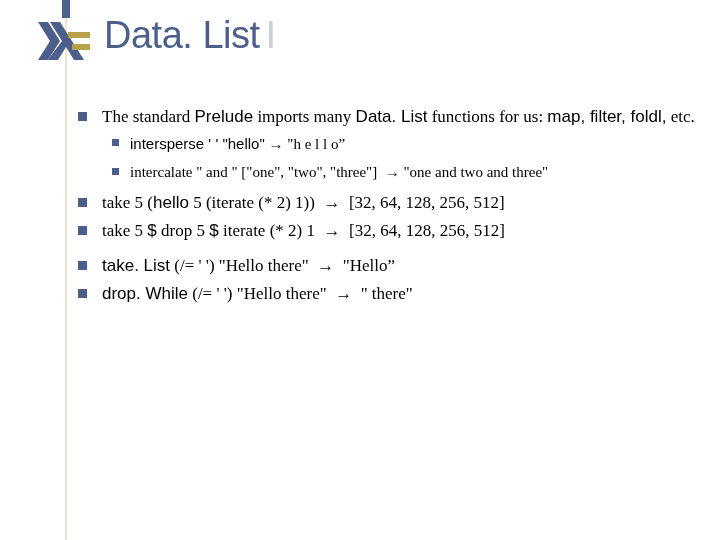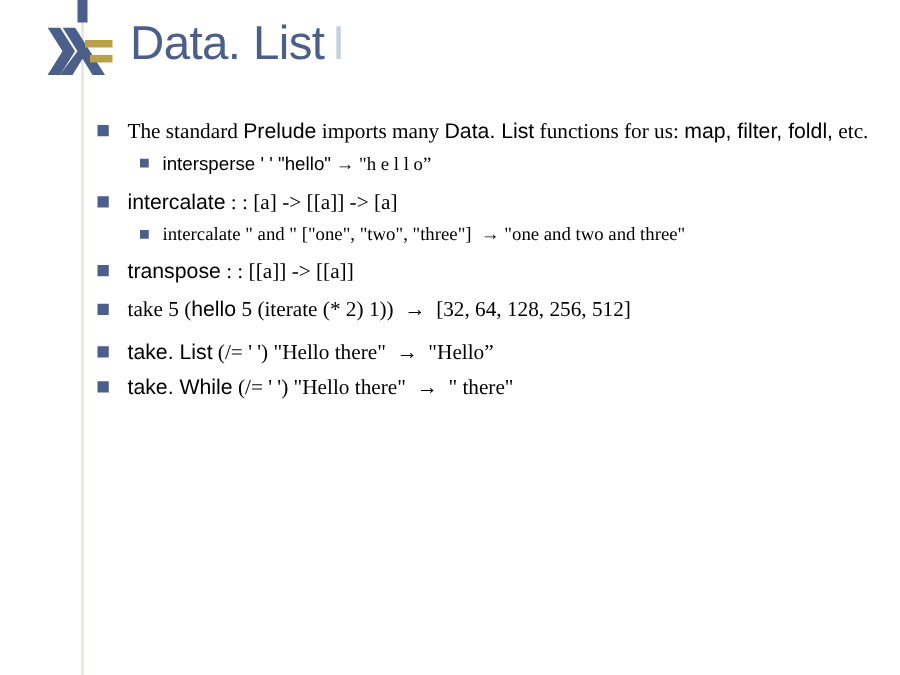--- a/index.html
+++ b/index.html
@@ -46,21 +46,21 @@
     font-family: Verdana, Geneva, sans-serif;
     font-size: 38px;
     font-weight: 400;
     color: #4b5f8a;
     letter-spacing: -0.5px;
   }
   .title .light { color: #c9cfdd; font-weight: 400; margin-left: 6px; }
   .body {
     position: absolute;
     left: 72px;
-    top: 92px;
+    top: 104px;
     right: 20px;
     font-size: 17px;
     line-height: 1.55;
   }
   .l1 {
     position: relative;
     padding-left: 30px;
     margin-bottom: 2px;
   }
   .l1::before {
@@ -109,23 +109,22 @@
   </div>
 
   <div class="title">
     <span>Data. List</span><span class="light">I</span>
   </div>
 
   <div class="body">
     <div class="l1">The standard <span class="sans">Prelude</span> imports many <span class="sans">Data. List</span> functions for us: <span class="sans">map, filter, foldl,</span> etc.</div>
     <div class="l2"><span class="sans">intersperse ' ' "hello"</span> <span class="arrow">→</span> "h&nbsp;e&nbsp;l&nbsp;l&nbsp;o”</div>
     <div class="gap-sm"></div>
-    <div class="l1"><span class="sans">intercalate</span> : : [a] -&gt; [[a]] -&gt; [a]</div>
     <div class="l2">intercalate " and " ["one", "two", "three"]&nbsp;&nbsp;<span class="arrow">→</span>&nbsp;"one and two and three"</div>
     <div class="gap-sm"></div>
-    <div class="l1"><span class="sans">transpose</span> : : [[a]] -&gt; [[a]]</div>
     <div class="gap-sm"></div>
     <div class="l1">take 5 (<span class="sans">hello</span> 5 (iterate (* 2) 1))&nbsp;&nbsp;<span class="arrow">→</span>&nbsp;&nbsp;[32, 64, 128, 256, 512]</div>
+    <div class="l1">take 5 <span class="sans">$</span> drop 5 <span class="sans">$</span> iterate (* 2) 1&nbsp;&nbsp;<span class="arrow">→</span>&nbsp;&nbsp;[32, 64, 128, 256, 512]</div>
     <div class="gap"></div>
     <div class="l1"><span class="sans">take. List</span> (/= ' ') "Hello there"&nbsp;&nbsp;<span class="arrow">→</span>&nbsp;&nbsp;"Hello”</div>
-    <div class="l1"><span class="sans">take. While</span> (/= ' ') "Hello there"&nbsp;&nbsp;<span class="arrow">→</span>&nbsp;&nbsp;" there"</div>
+    <div class="l1"><span class="sans">drop. While</span> (/= ' ') "Hello there"&nbsp;&nbsp;<span class="arrow">→</span>&nbsp;&nbsp;" there"</div>
   </div>
 </div>
 
 </body></html>

